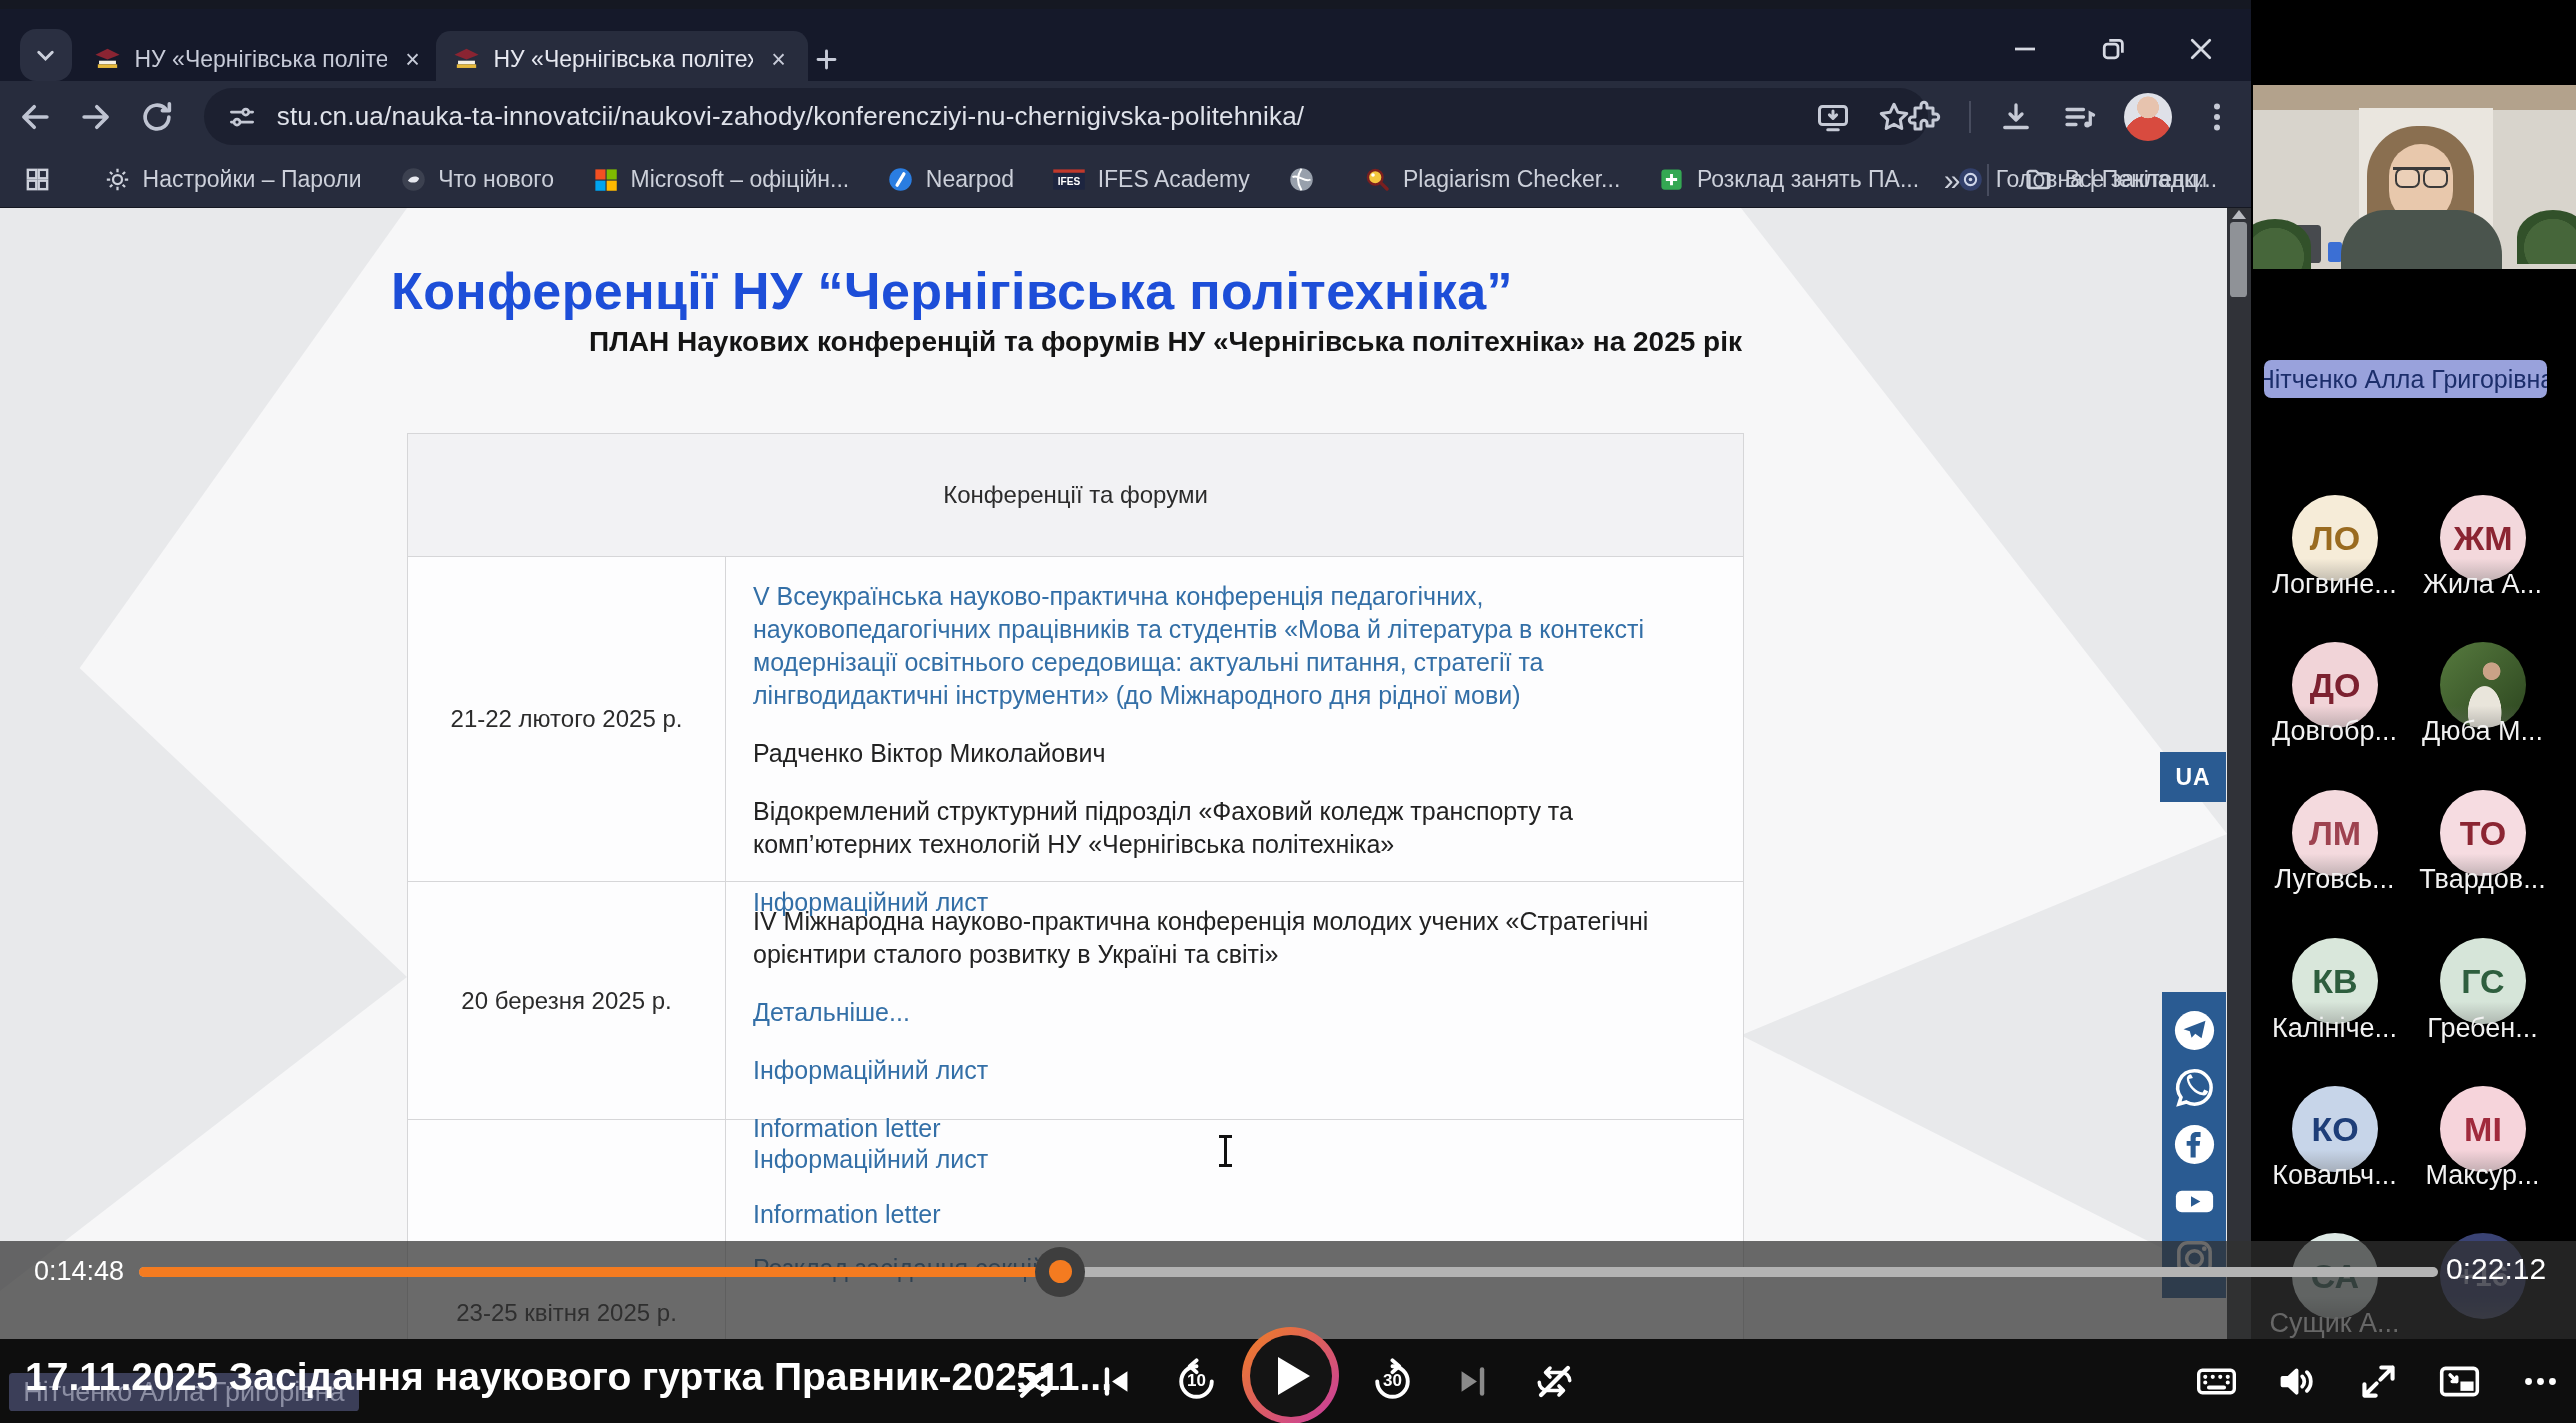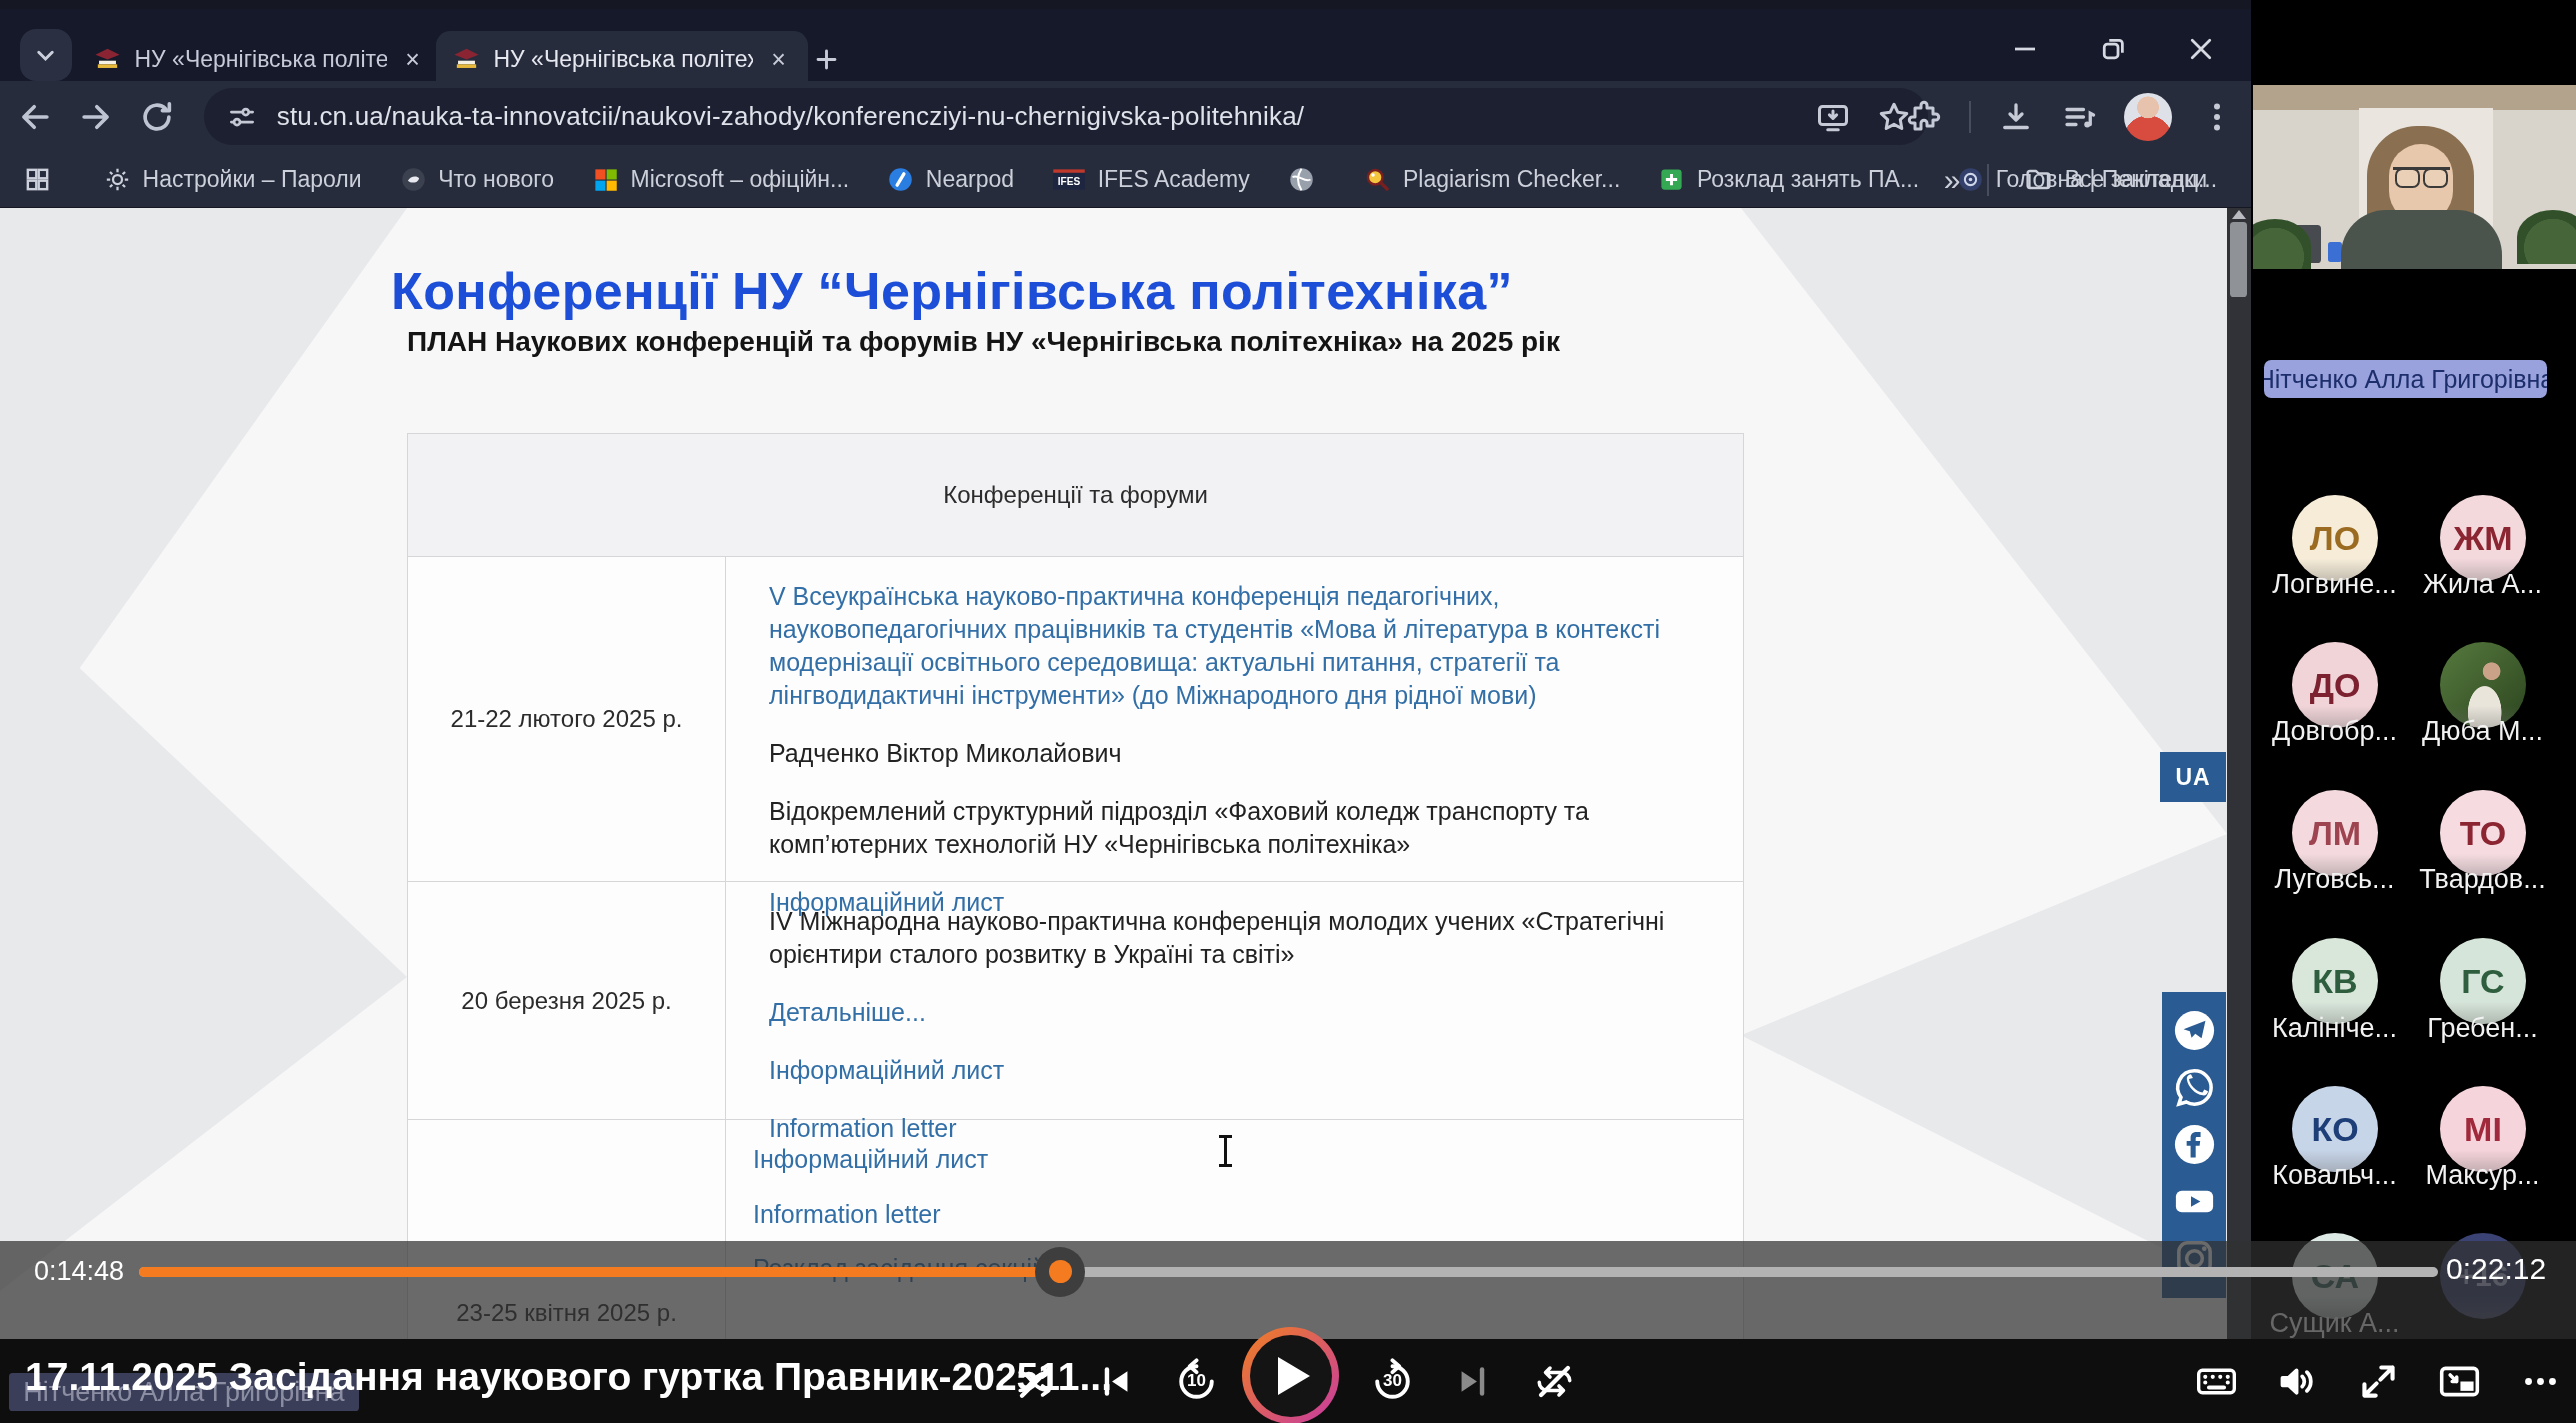--- a/index.html
+++ b/index.html
@@ -39,34 +39,34 @@
 
   .bookmarks{position:absolute;left:0;top:152px;width:2251px;height:55px;background:#272c3d;display:flex;align-items:center;
              color:#ccd0da;font-size:23px}
   .bm{display:flex;align-items:center;gap:11.6px;margin-right:38px;white-space:nowrap}
   .bmright{position:absolute;right:36px;top:0;height:55px;display:flex;align-items:center;gap:27px}
 
   
   .page{position:absolute;left:0;top:208px;width:2251px;height:1216px;background:#f7f7f8;overflow:hidden;color:#222}
   .deco{position:absolute;background:#e8e9eb}
   .pagetitle{position:absolute;left:391px;top:18px;font-size:52px;font-weight:600;color:#1d4ed8;letter-spacing:0.4px}
-  .pagesub{position:absolute;left:407px;top:118px;width:1335px;text-align:left;font-size:28px;font-weight:bold;color:#141414}
+  .pagesub{position:absolute;left:407px;top:118px;width:1335px;text-align:right;font-size:28px;font-weight:bold;color:#141414}
 
   .conf{position:absolute;left:407px;top:225px;width:1335px;border:1.8px solid #d6d6d8;border-bottom:none;background:#fdfdfe}
   .trow{display:flex;border-bottom:1.8px solid #d6d6d8}
   .cdate{width:292px;border-right:1.8px solid #d6d6d8;display:flex;align-items:center;justify-content:center;
          font-size:24px;color:#2b2b2b;text-align:center;padding:0 12.5px;flex:none}
   .cbody{flex:1;padding:23px 27px 5.4px 27px;font-size:25px;line-height:1.32;color:#222}
   .chead .cdate,.chead .cbody{background:#f2f2f4;color:#2b2b2b}
   .chead{height:122px}
   .chead .cbody{display:flex;align-items:center;justify-content:center;padding:0;font-size:24px}
   .r1{height:324px}
   .r2{height:237px}
   .r3{height:385px;border-bottom:none}
-  .cbody p{margin:0 0 25px 16px}
+  .cbody p{margin:0 0 25px 0}
   .r3 .cbody p{margin:0 0 21.5px 0}
   a.lnk{color:#336fa7;text-decoration:none}
   .textcursor{position:absolute;left:1224px;top:927px;width:2.7px;height:32px;background:#111}
   .textcursor:before,.textcursor:after{content:"";position:absolute;left:-5.4px;width:13.4px;height:2.7px;background:#111}
   .textcursor:before{top:0}.textcursor:after{bottom:0}
 
   .uabadge{position:absolute;left:2160px;top:544px;width:66px;height:50px;background:#2a5b92;color:#fff;
            font-size:23px;font-weight:bold;display:flex;align-items:center;justify-content:center;letter-spacing:0.9px}
   .socialbar{position:absolute;left:2162px;top:784px;width:64px;height:295px;background:#2a5b92;
              display:flex;flex-direction:column;align-items:center;justify-content:space-evenly;padding:5.4px 0}

